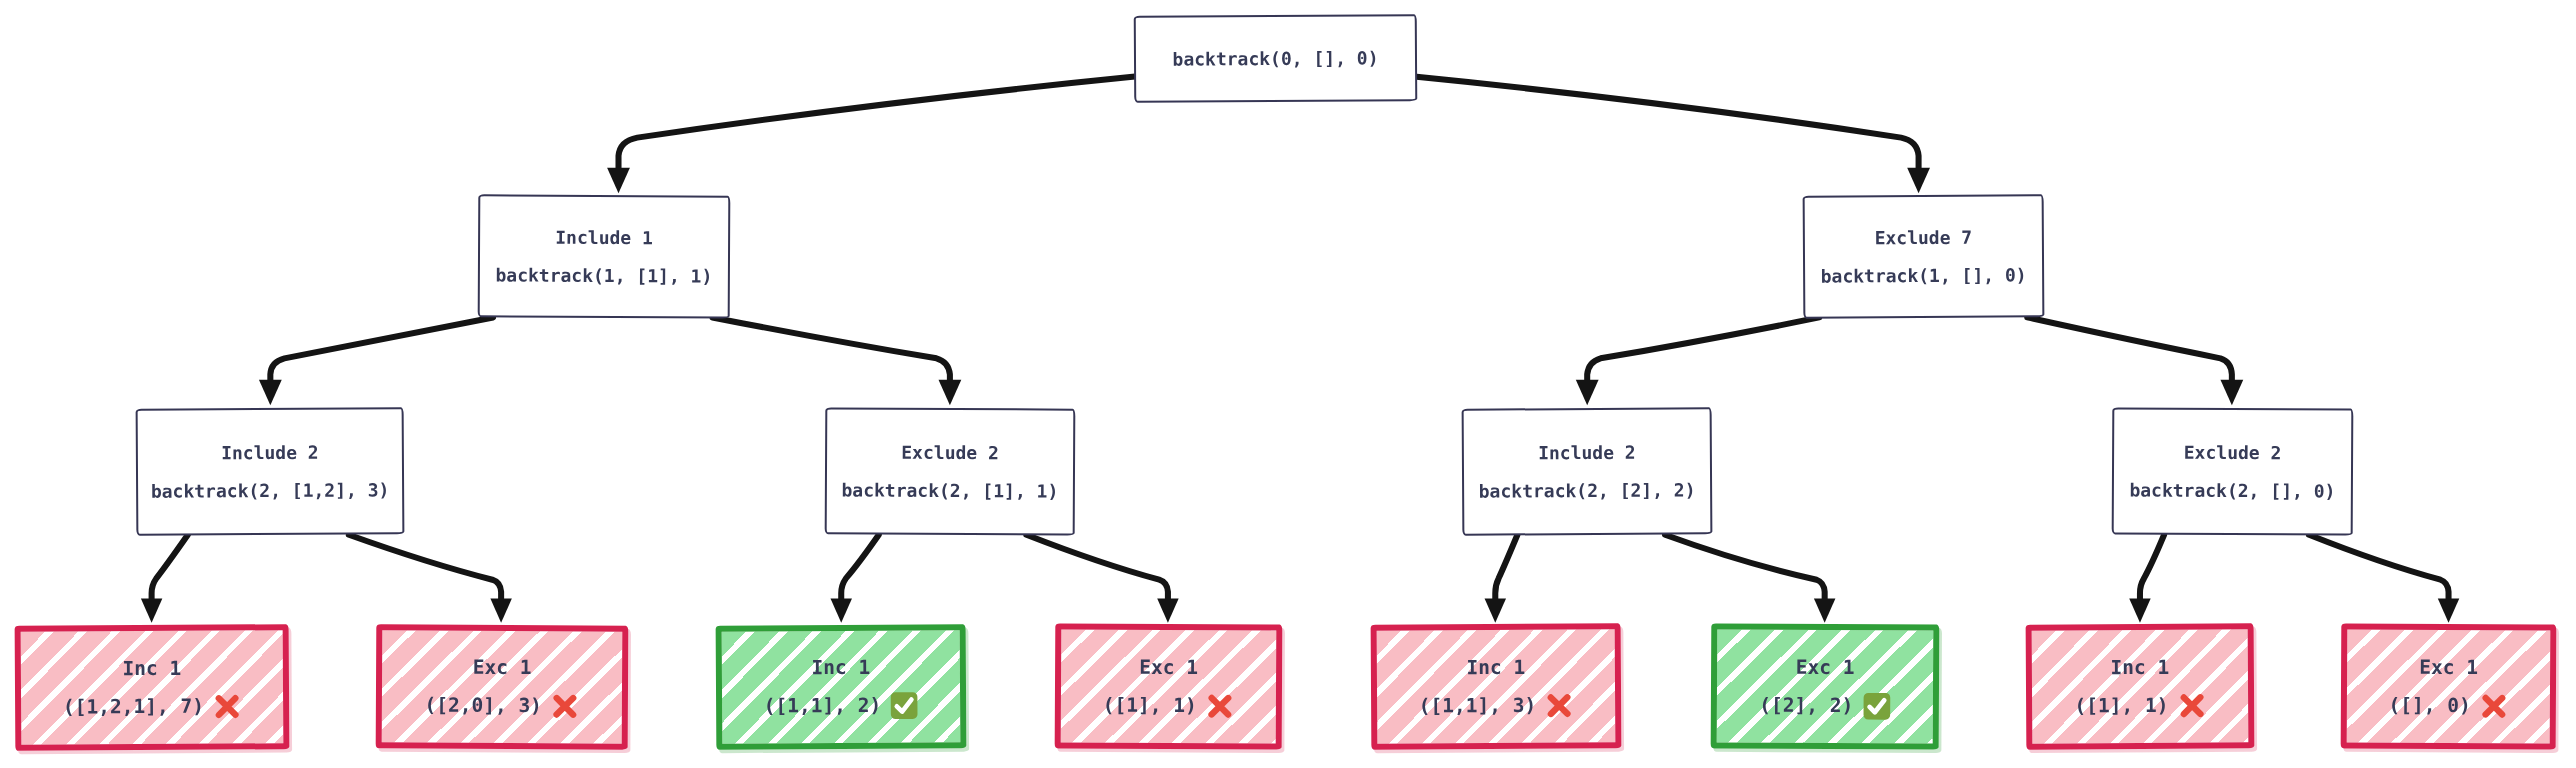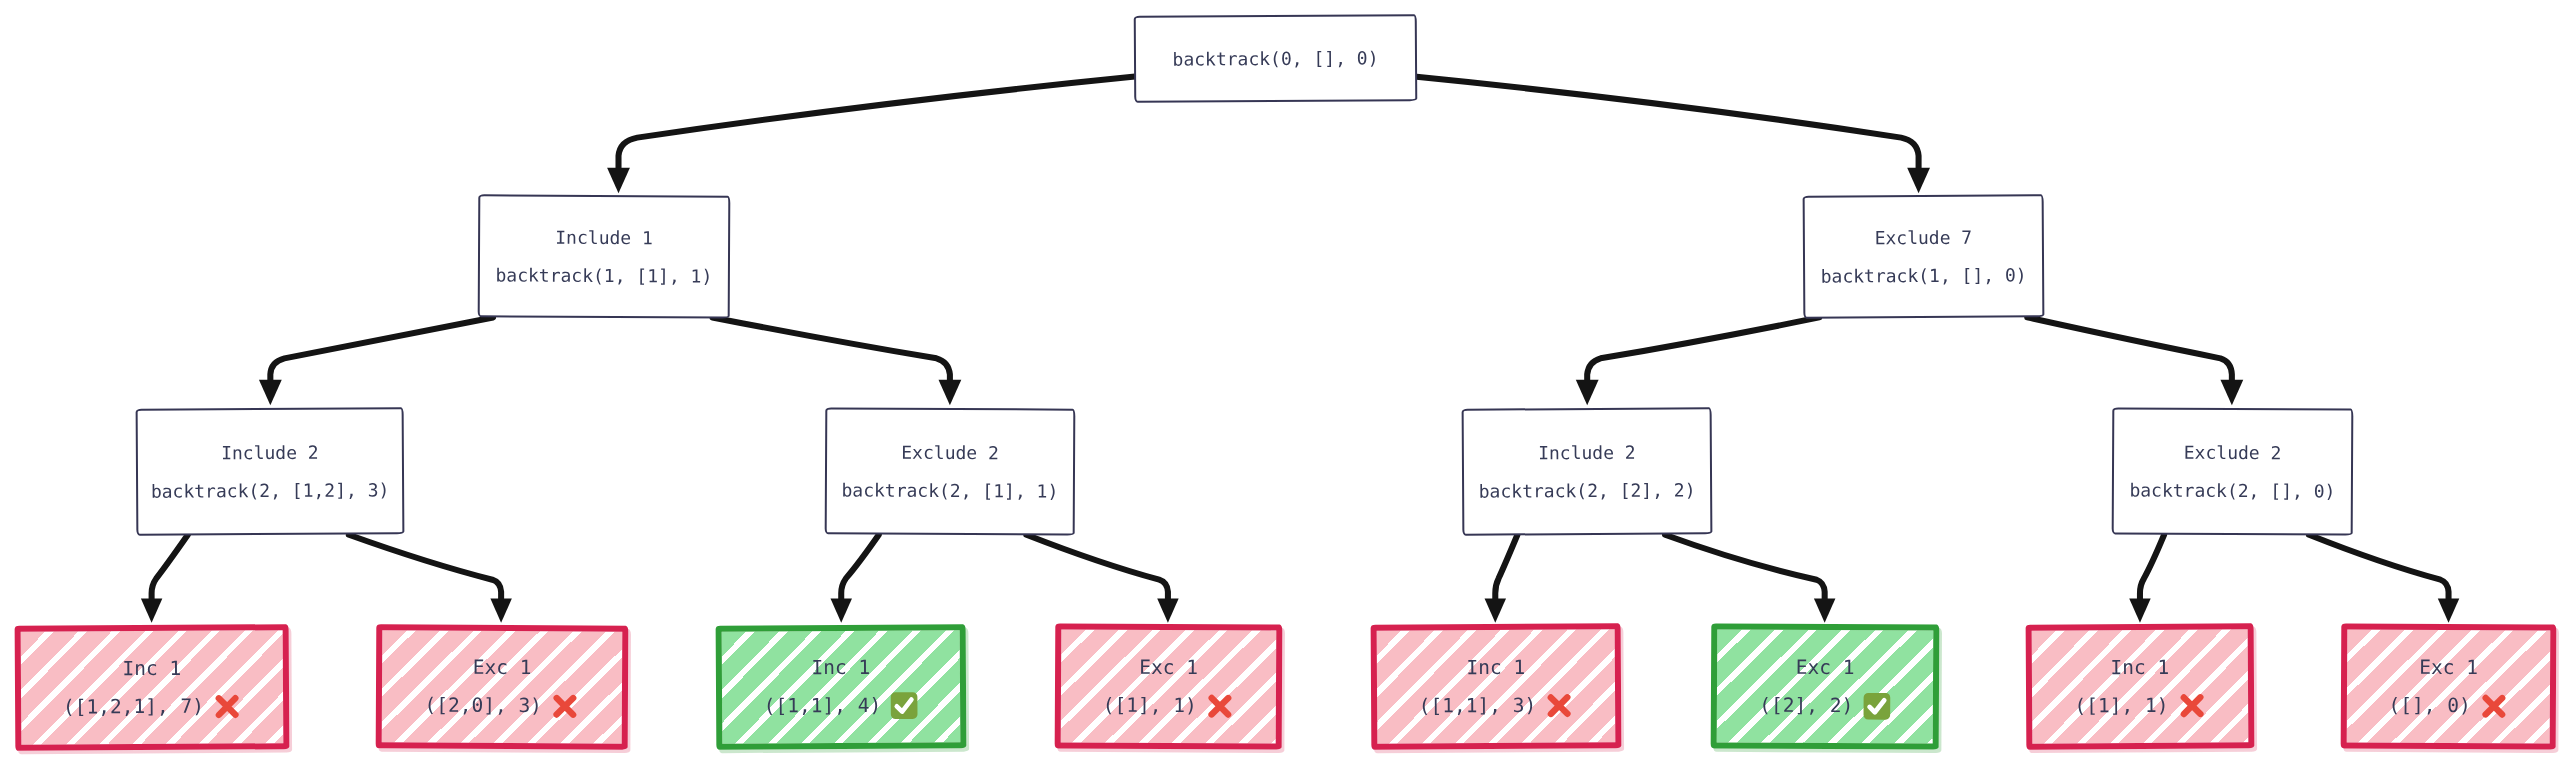--- a/index.html
+++ b/index.html
@@ -1,19 +1,19 @@
 <!DOCTYPE html>
 <html style="--text: #363b57; --node-border: #363654; --arrow: #141414; --fail-border: #d6214f; --fail-fill: #f9bdc4; --success-border: #2f9e38; --success-fill: #90e2a0; --cross-icon: #e9483a; --check-icon-box: #7aa33c;font-size:10.7px"><head>
 <meta charset="utf-8">
 <style>
   html, body { margin: 0; padding: 0; background: #ffffff; }
   body { width: 2576px; height: 769px; position: relative; overflow: hidden;
          font-family: "DejaVu Sans Mono", "Liberation Mono", monospace; }
 
-  .canvas { position: absolute; inset: 0; width: 2576px; height: 736px; }
+  .canvas { position: absolute; inset: 0; width: 2576px; height: 736px; font-weight: bold; }
 
   svg.edges { position: absolute; left: 0; top: 0; }
   svg.edges path.shaft { fill: none; stroke: #141414; stroke-width: 9; stroke-linecap: round; stroke-linejoin: round; }
   svg.edges path.head  { fill: #141414; stroke: none; }
 
   .node {
     position: absolute; box-sizing: border-box;
     background: #ffffff;
     border: 2.7px solid var(--node-border, #363654);
     border-radius: 6px 2.7px 7.4px 3.4px / 3.4px 7.4px 2.7px 6px;
@@ -178,21 +178,21 @@
         <svg viewBox="0 0 44 44">
             <path d="M9 9 L35 35 M35 9 L9 35" stroke="#e9483a" stroke-width="10" stroke-linecap="round" fill="none"></path>
           </svg>
       </span>
     </div>
   </div>
 
   <div class="leaf success tilt-l" style="left:716px; top:625px; width:250px; height:124px;">
     <div class="line">Inc 1</div>
     <div class="line">
-      <span>([1,1], 4)</span>
+      <span>([1,1], 2)</span>
       <span class="status-icon">
         <svg viewBox="0 0 42 42">
             <rect x="1" y="1" width="40" height="40" rx="7" fill="#7aa33c"></rect>
             <path d="M10 22 L18 30 L32 12" stroke="#ffffff" stroke-width="7" fill="none" stroke-linecap="round" stroke-linejoin="round"></path>
           </svg>
       </span>
     </div>
   </div>
 
   <div class="leaf fail tilt-r" style="left:1055px; top:624px; width:227px; height:125px;">

